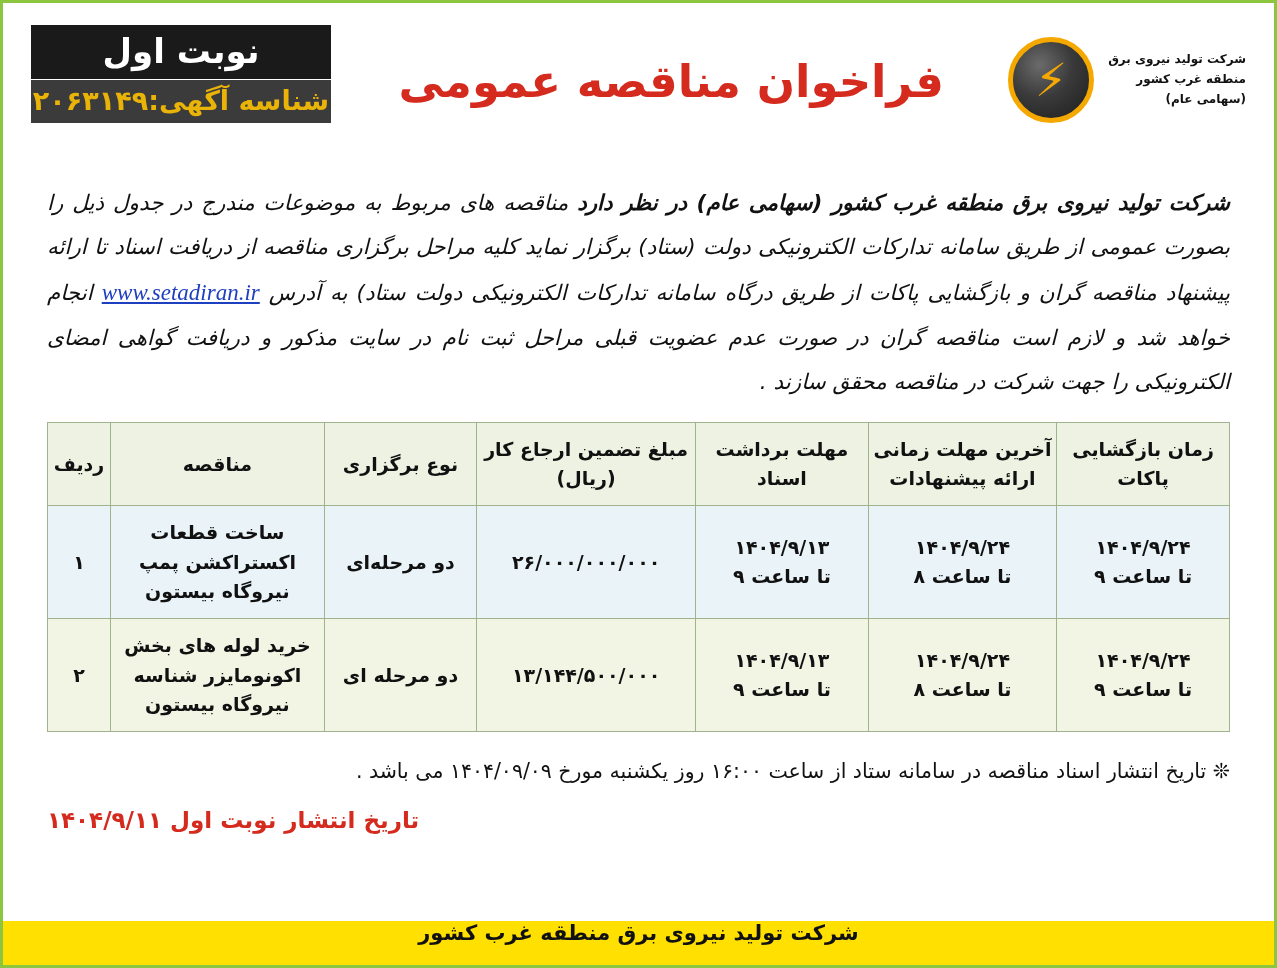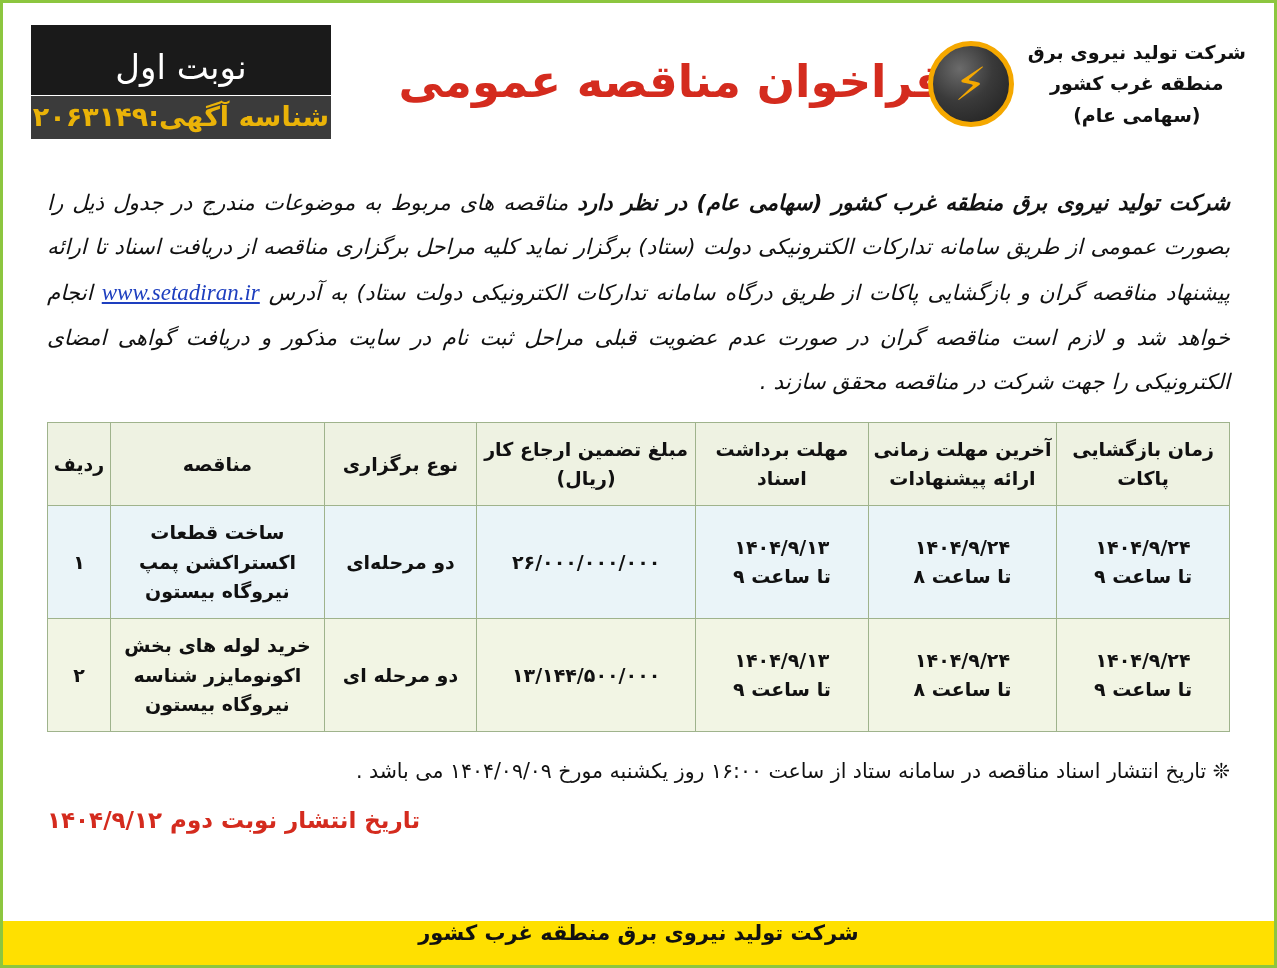--- a/index.html
+++ b/index.html
@@ -33,22 +33,22 @@
     top: 22px;
     right: auto;
     left: 28px;
     width: 300px;
     text-align: center;
   }
   .ribbon-top {
     background: #1a1a1a;
     color: #ffffff;
     font-size: 34px;
-    font-weight: normal;
-    padding: 22px 0 8px 0;
+    font-weight: bold;
+    padding: 6px 0 8px 0;
     letter-spacing: 0;
   }
   .ribbon-bottom {
     background: #3b3b3b;
     color: #eab308;
     font-size: 27px;
     font-weight: bold;
     padding: 5px 0 7px 0;
     margin-top: 1px;
   }
@@ -65,22 +65,21 @@
   .logo-block {
     position: absolute;
     top: 34px;
     right: 28px;
     display: flex;
     align-items: center;
     gap: 14px;
     direction: rtl;
   }
   .logo-text {
-    text-align: center;
-    font-size: 19px;
+    font-size: 12px;
     line-height: 1.65;
     color: #111111;
     font-weight: bold;
   }
   .logo-mark {
     width: 86px;
     height: 86px;
     border-radius: 50%;
     background: radial-gradient(circle at 35% 30%, #6b6b6b 0%, #3a3a3a 45%, #1d1d1d 100%);
     border: 5px solid #f5a800;
@@ -289,20 +288,20 @@
         <td>۲</td>
       </tr>
     </tbody>
   </table>
 
   <div class="notes">
     <div class="note">❊ تاریخ انتشار اسناد مناقصه در سامانه ستاد از ساعت ۱۶:۰۰ روز یکشنبه مورخ ۱۴۰۴/۰۹/۰۹ می باشد .</div>
   </div>
 
   <div class="dates">
-    <div>تاریخ انتشار نوبت دوم ۱۴۰۴/۹/۱۲</div>
+    <div>تاریخ انتشار نوبت اول ۱۴۰۴/۹/۱۱</div>
   </div>
 
   <div class="footer">
     <span>شرکت تولید نیروی برق منطقه غرب کشور</span>
   </div>
 
 </div>
 
 </body></html>

